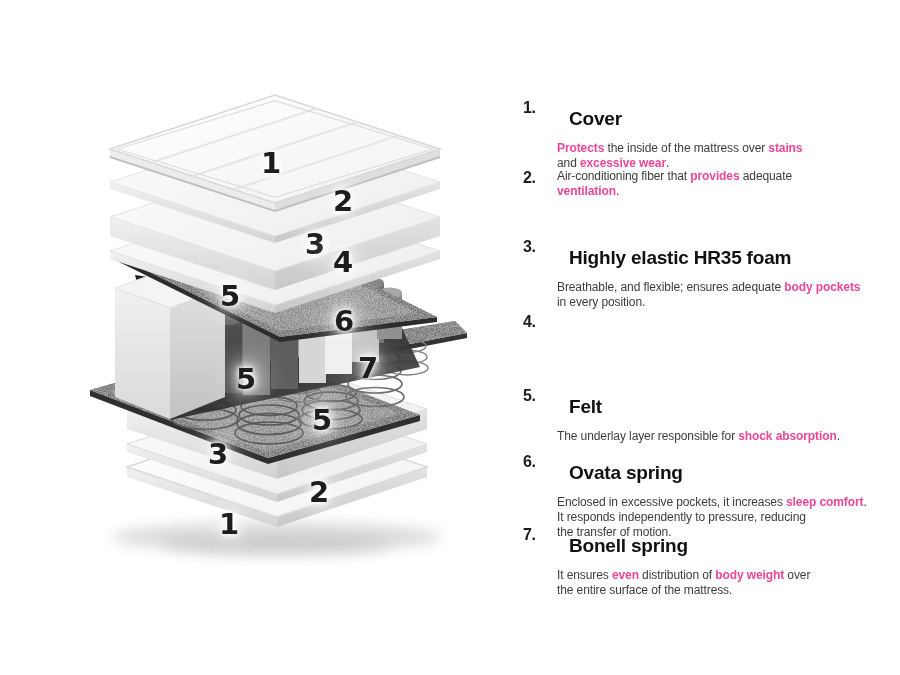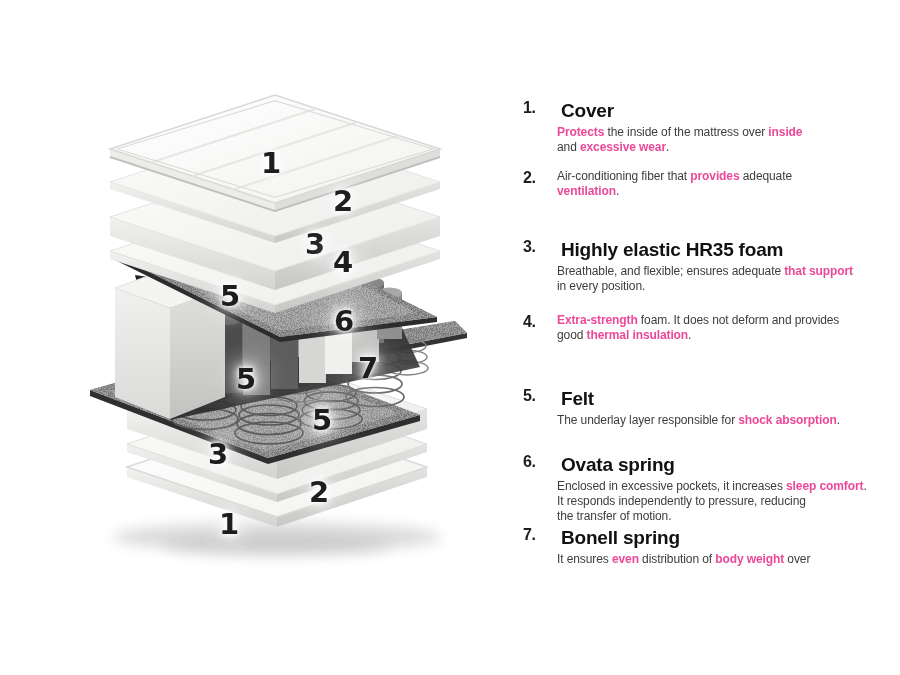--- a/index.html
+++ b/index.html
@@ -17,21 +17,21 @@
     pointer-events:none;
   }
   .legend{position:absolute;left:523px;top:0;width:360px;margin:0;padding:0;list-style:none;}
   .legend li{position:absolute;left:0;display:flex;align-items:flex-start;}
   .legend .num{
     width:34px;flex:0 0 34px;font-weight:bold;font-size:16px;color:#1c1c1c;
     letter-spacing:-0.3px;padding-top:3px;
   }
   .legend .txt{flex:1;}
   .legend h3{
-    margin:4px;font-size:19px;font-weight:bold;color:#111;
+    margin:12px;font-size:19px;font-weight:bold;color:#111;
     letter-spacing:-0.2px;line-height:21px;
     font-family:"Liberation Sans",sans-serif;
   }
   .legend .desc{
     margin:3px 0 0 0;font-size:12px;line-height:15px;color:#3d3d3d;
     letter-spacing:-0.1px;
   }
   .legend .desc b{color:#ec4899;}
 </style>
 </head>
@@ -258,57 +258,56 @@
     <span class="callout" style="left:218px;top:454px">3</span>
     <span class="callout" style="left:319px;top:492px">2</span>
     <span class="callout" style="left:229px;top:524px">1</span>
   </div>
 
   <ol class="legend">
     <li style="top:96px">
       <span class="num">1.</span>
       <div class="txt">
         <h3>Cover</h3>
-        <p class="desc"><b>Protects</b><span> the inside of the mattress over </span><b>inside</b><br><span>and </span><b>excessive wear</b><span>.</span></p>
+        <p class="desc"><b>Protects</b><span> the inside of the mattress over </span><b>stains</b><br><span>and </span><b>excessive wear</b><span>.</span></p>
       </div>
     </li>
     <li style="top:166px">
       <span class="num">2.</span>
       <div class="txt">
         <p class="desc"><span>Air-conditioning fiber that </span><b>provides</b><span> adequate</span><br><b>ventilation</b><span>.</span></p>
       </div>
     </li>
     <li style="top:235px">
       <span class="num">3.</span>
       <div class="txt">
         <h3>Highly elastic HR35 foam</h3>
-        <p class="desc"><span>Breathable, and flexible; ensures adequate </span><b>that support</b><br><span>in every position.</span></p>
+        <p class="desc"><span>Breathable, and flexible; ensures adequate </span><b>body pockets</b><br><span>in every position.</span></p>
       </div>
     </li>
     <li style="top:310px">
       <span class="num">4.</span>
       <div class="txt">
-        <p class="desc"><b>Extra-strength</b><span> foam. It does not deform and provides</span><br><span>good </span><b>thermal insulation</b><span>.</span></p>
       </div>
     </li>
     <li style="top:384px">
       <span class="num">5.</span>
       <div class="txt">
         <h3>Felt</h3>
         <p class="desc"><span>The underlay layer responsible for </span><b>shock absorption</b><span>.</span></p>
       </div>
     </li>
     <li style="top:450px">
       <span class="num">6.</span>
       <div class="txt">
         <h3>Ovata spring</h3>
         <p class="desc"><span>Enclosed in excessive pockets, it increases </span><b>sleep comfort</b><span>.</span><br><span>It responds independently to pressure, reducing</span><br><span>the transfer of motion.</span></p>
       </div>
     </li>
     <li style="top:523px">
       <span class="num">7.</span>
       <div class="txt">
         <h3>Bonell spring</h3>
-        <p class="desc"><span>It ensures </span><b>even</b><span> distribution of </span><b>body weight</b><span> over</span><br></p>
+        <p class="desc"><span>It ensures </span><b>even</b><span> distribution of </span><b>body weight</b><span> over</span><br><span>the entire surface of the mattress.</span></p>
       </div>
     </li>
   </ol>
 </div>
 
 </body></html>

